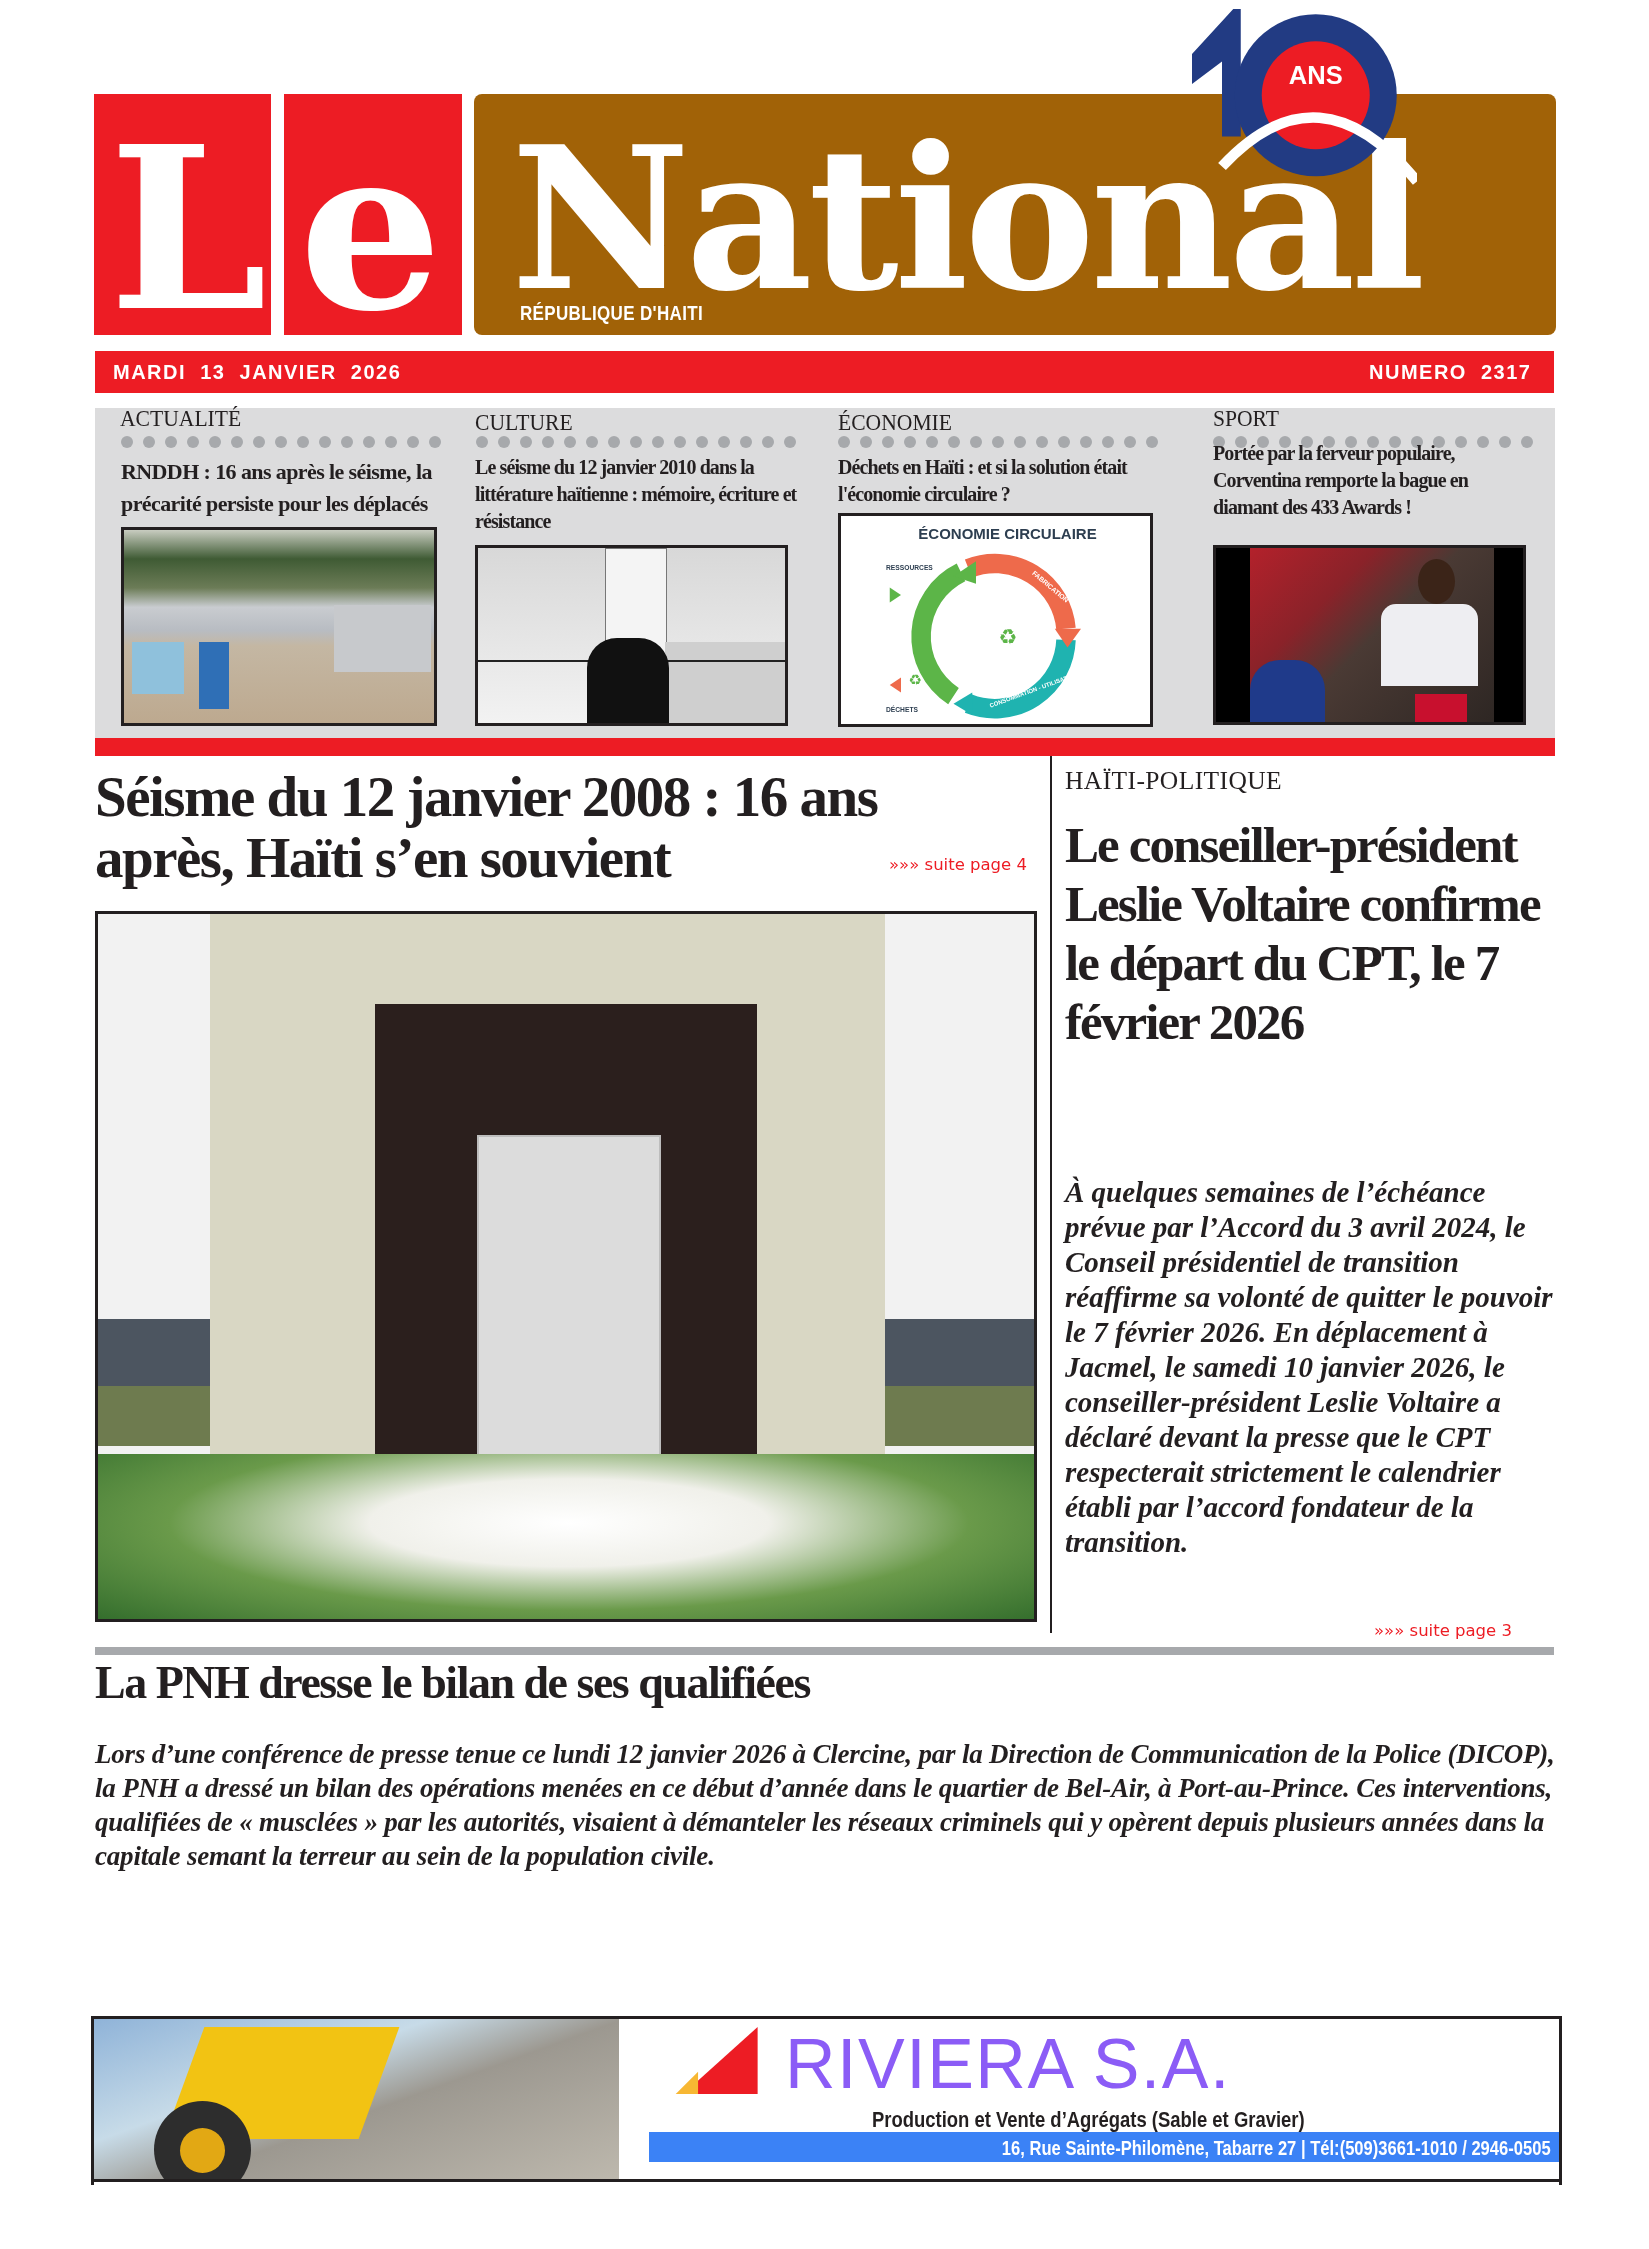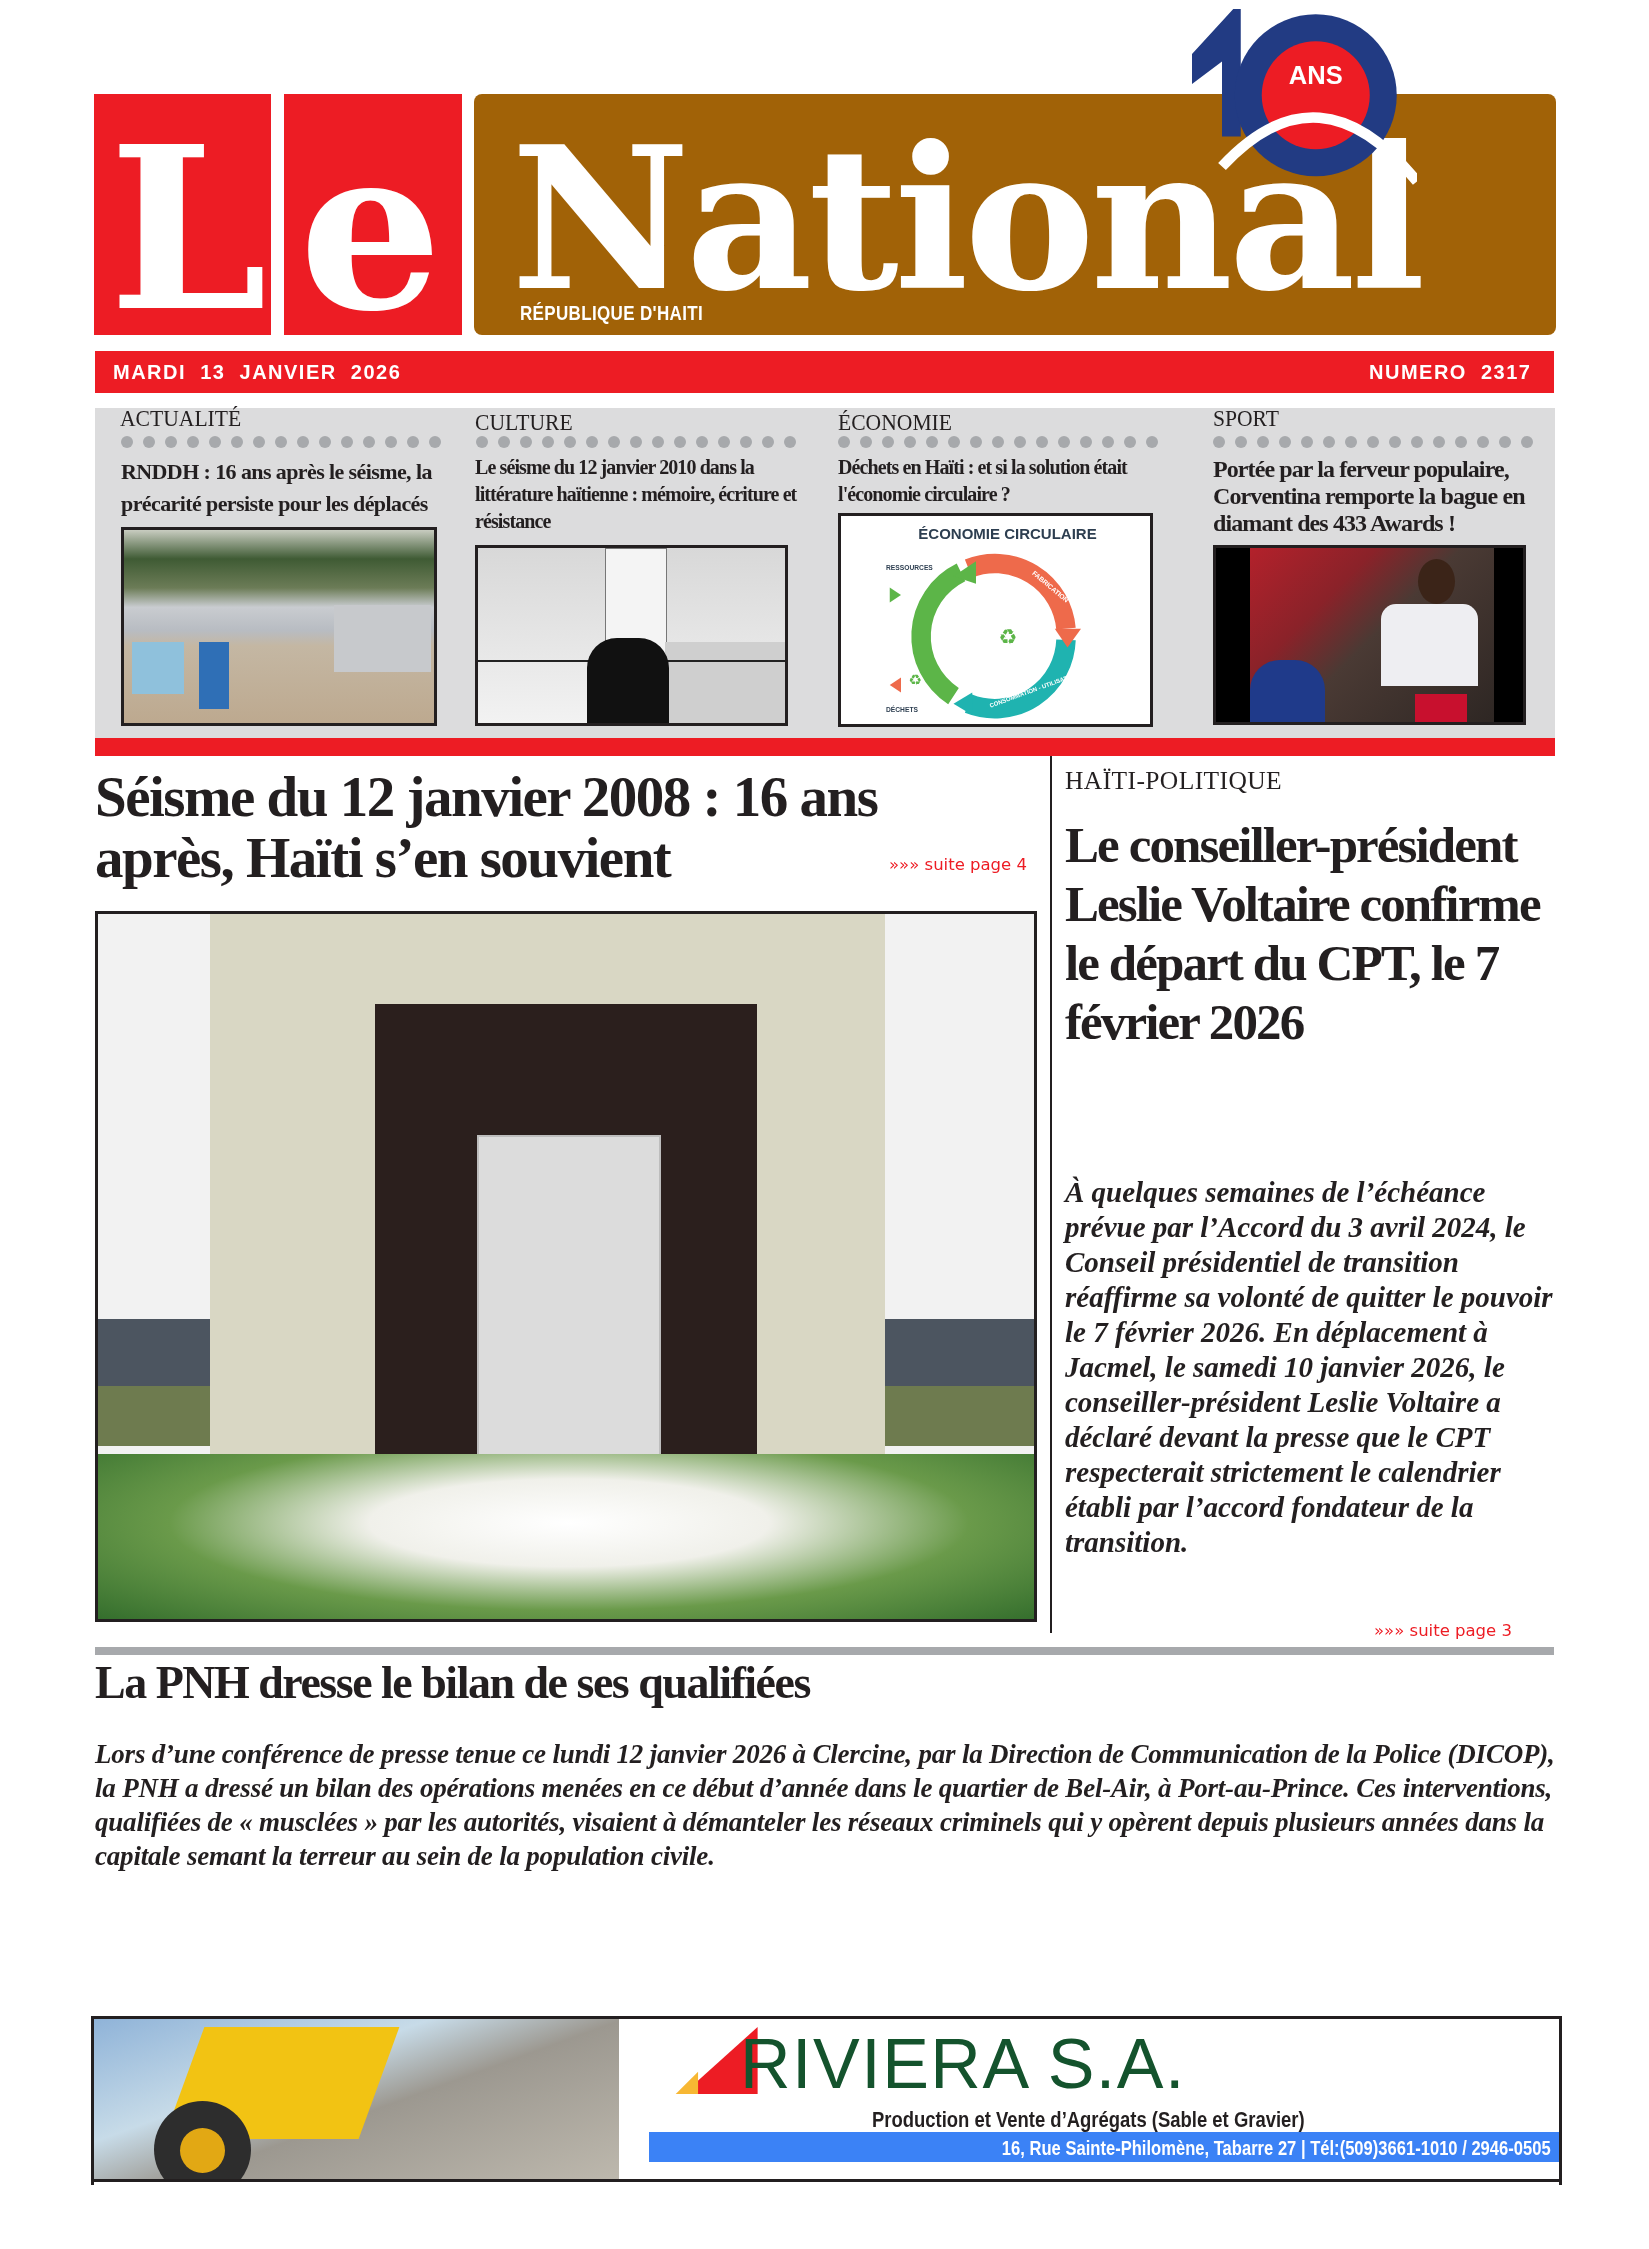--- a/index.html
+++ b/index.html
@@ -172,21 +172,21 @@
       <span></span>
       <span></span>
       <span></span>
       <span></span>
       <span></span>
       <span></span>
       <span></span>
       <span></span>
       <span></span>
   </div>
-  <div class="teaser-title" style="left:1213px;top:456px;width:315px;font-size:24px;line-height:27px;letter-spacing:-0.9px;">Portée par la ferveur populaire, Corventina remporte la bague en diamant des 433 Awards !</div>
+  <div class="teaser-title" style="left:1213px;top:440px;width:315px;font-size:20px;line-height:27px;letter-spacing:-0.9px;">Portée par la ferveur populaire, Corventina remporte la bague en diamant des 433 Awards !</div>
   <div class="thumb" style="left:1213px;top:545px;width:313px;height:180px;background:#000;">
     <div class="abs" style="left:34px;top:0;width:244px;height:180px;background:linear-gradient(135deg,#b3212b 0%,#8a2229 30%,#4a3a34 50%,#2d2623 100%);"></div>
     <div class="abs" style="left:165px;top:56px;width:97px;height:82px;background:#eeeef2;border-radius:15px 15px 0 0;"></div>
     <div class="abs" style="left:202px;top:11.2px;width:37px;height:45px;background:#3b2418;border-radius:50%;"></div>
     <div class="abs" style="left:34px;top:112px;width:75px;height:67px;background:#1f3a8a;border-radius:30px 30px 0 0;"></div>
     <div class="abs" style="left:199px;top:146px;width:52px;height:30px;background:#c8102e;"></div>
   </div>
 </div>
 
 <div class="abs redrule" style="left:95px;top:738px;width:1460px;height:18px;"></div>
@@ -220,21 +220,21 @@
 <div class="ad" style="left:91px;top:2016px;width:1471px;height:166px;border-bottom:3px solid #231f20;">
   <div class="abs" style="left:0;top:0;width:525px;height:160px;background:linear-gradient(160deg,#8fb3d8 0%,#c7dbe8 35%,#9c9890 55%,#bdb8ad 100%);">
     <div class="abs" style="left:90px;top:7.5px;width:195px;height:112px;background:#f2c313;transform:skewX(-20deg);"></div>
     <div class="abs" style="left:60px;top:82px;width:97px;height:97px;border-radius:50%;background:#2d2d2d;"></div>
     <div class="abs" style="left:86px;top:109px;width:45px;height:45px;border-radius:50%;background:#e2a814;"></div>
   </div>
   <svg class="abs" style="left:559px;top:7.5px" width="105" height="67" viewBox="0 0 140 90">
     <polygon points="40,90 140,0 140,90" fill="#ed1c24"></polygon>
     <polygon points="30,90 60,60 60,90" fill="#f7b733"></polygon>
   </svg>
-  <span class="abs" style="left:646px;top:4.5px;font-family:'Liberation Sans',sans-serif;font-size:70px;color:#14532d;letter-spacing:1.5px;">RIVIERA S.A.</span>
+  <span class="abs" style="left:691px;top:4.5px;font-family:'Liberation Sans',sans-serif;font-size:70px;color:#8b5cf6;letter-spacing:1.5px;">RIVIERA S.A.</span>
   <span class="abs" style="left:778px;top:88px;font-family:'Liberation Sans',sans-serif;font-weight:bold;font-size:22.5px;color:#231f20;transform:scaleX(0.82);transform-origin:left;white-space:nowrap;">Production et Vente d’Agrégats (Sable et Gravier)</span>
   <div class="abs" style="left:555px;top:113px;width:911px;height:30px;background:#3b82f6;">
     <span class="abs" style="right:9px;top:4.5px;font-family:'Liberation Sans',sans-serif;font-weight:bold;font-size:19.5px;color:#fff;white-space:nowrap;transform:scaleX(0.85);transform-origin:right;">16, Rue Sainte-Philomène, Tabarre 27 | Tél:(509)3661-1010 / 2946-0505</span>
   </div>
 </div>
 
 <div class="abs" style="left:0;top:2185px;width:1650px;height:64px;background:#fff;"></div>
 
 
 </body></html>

